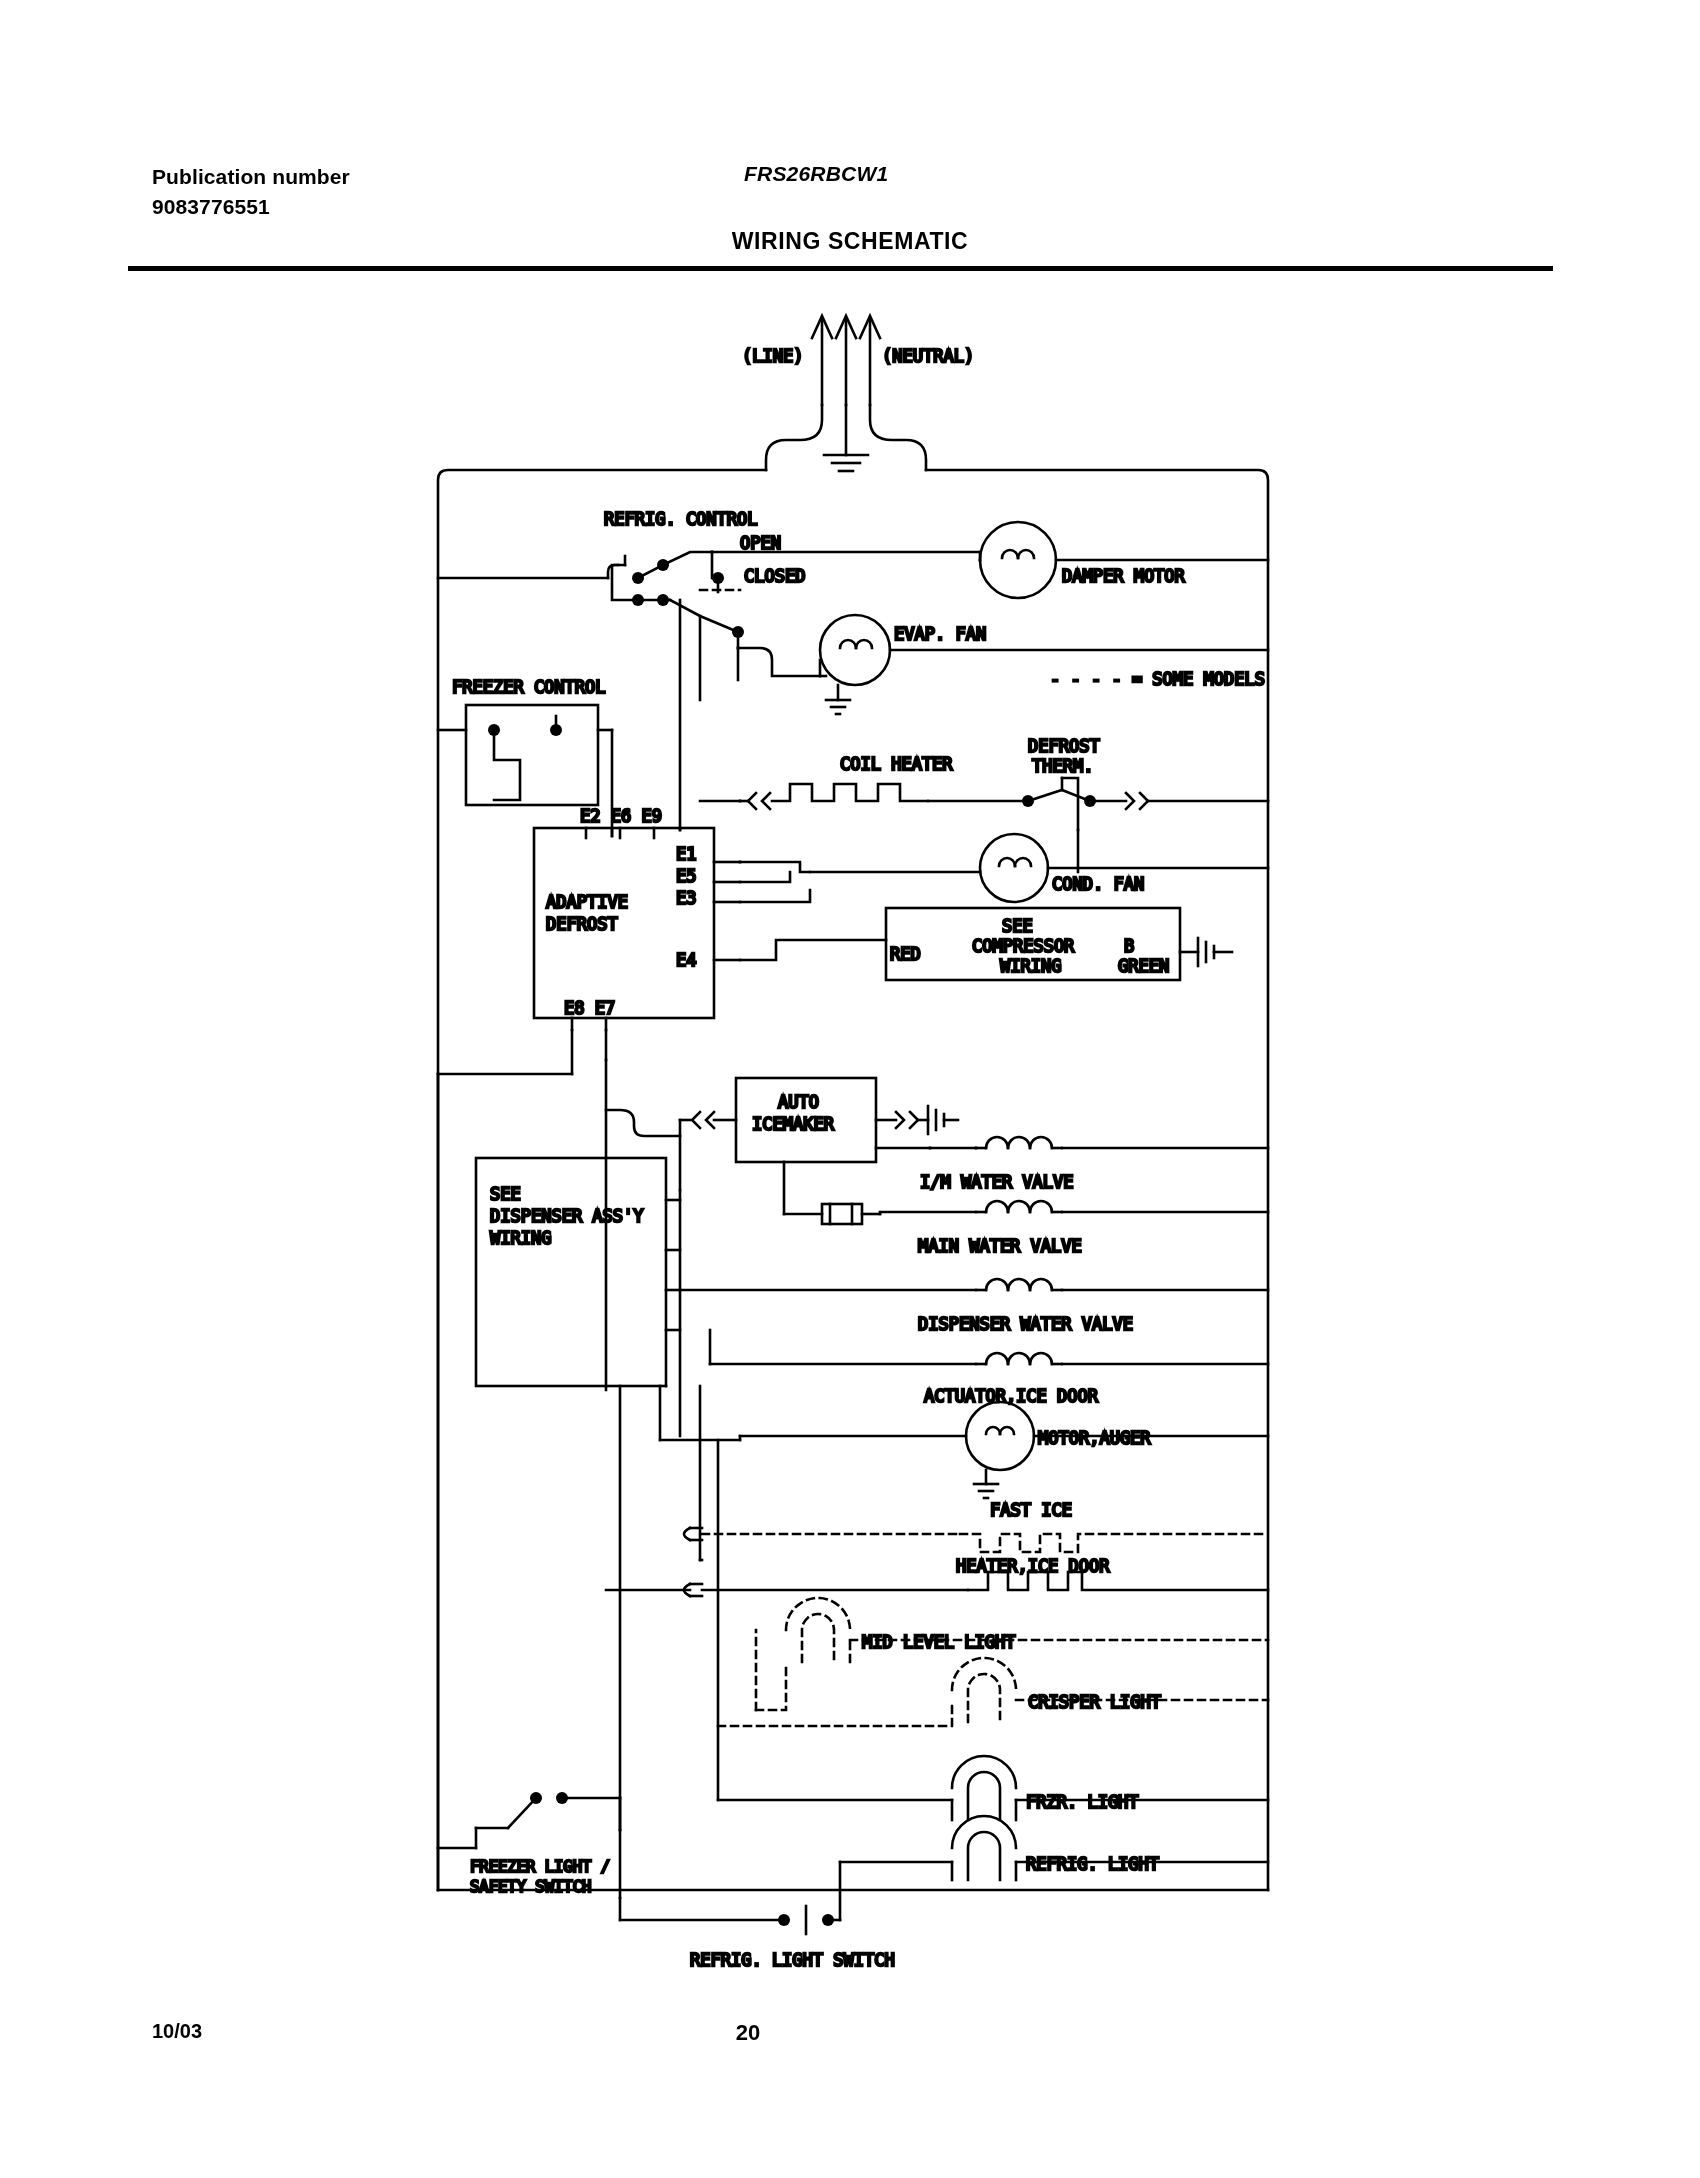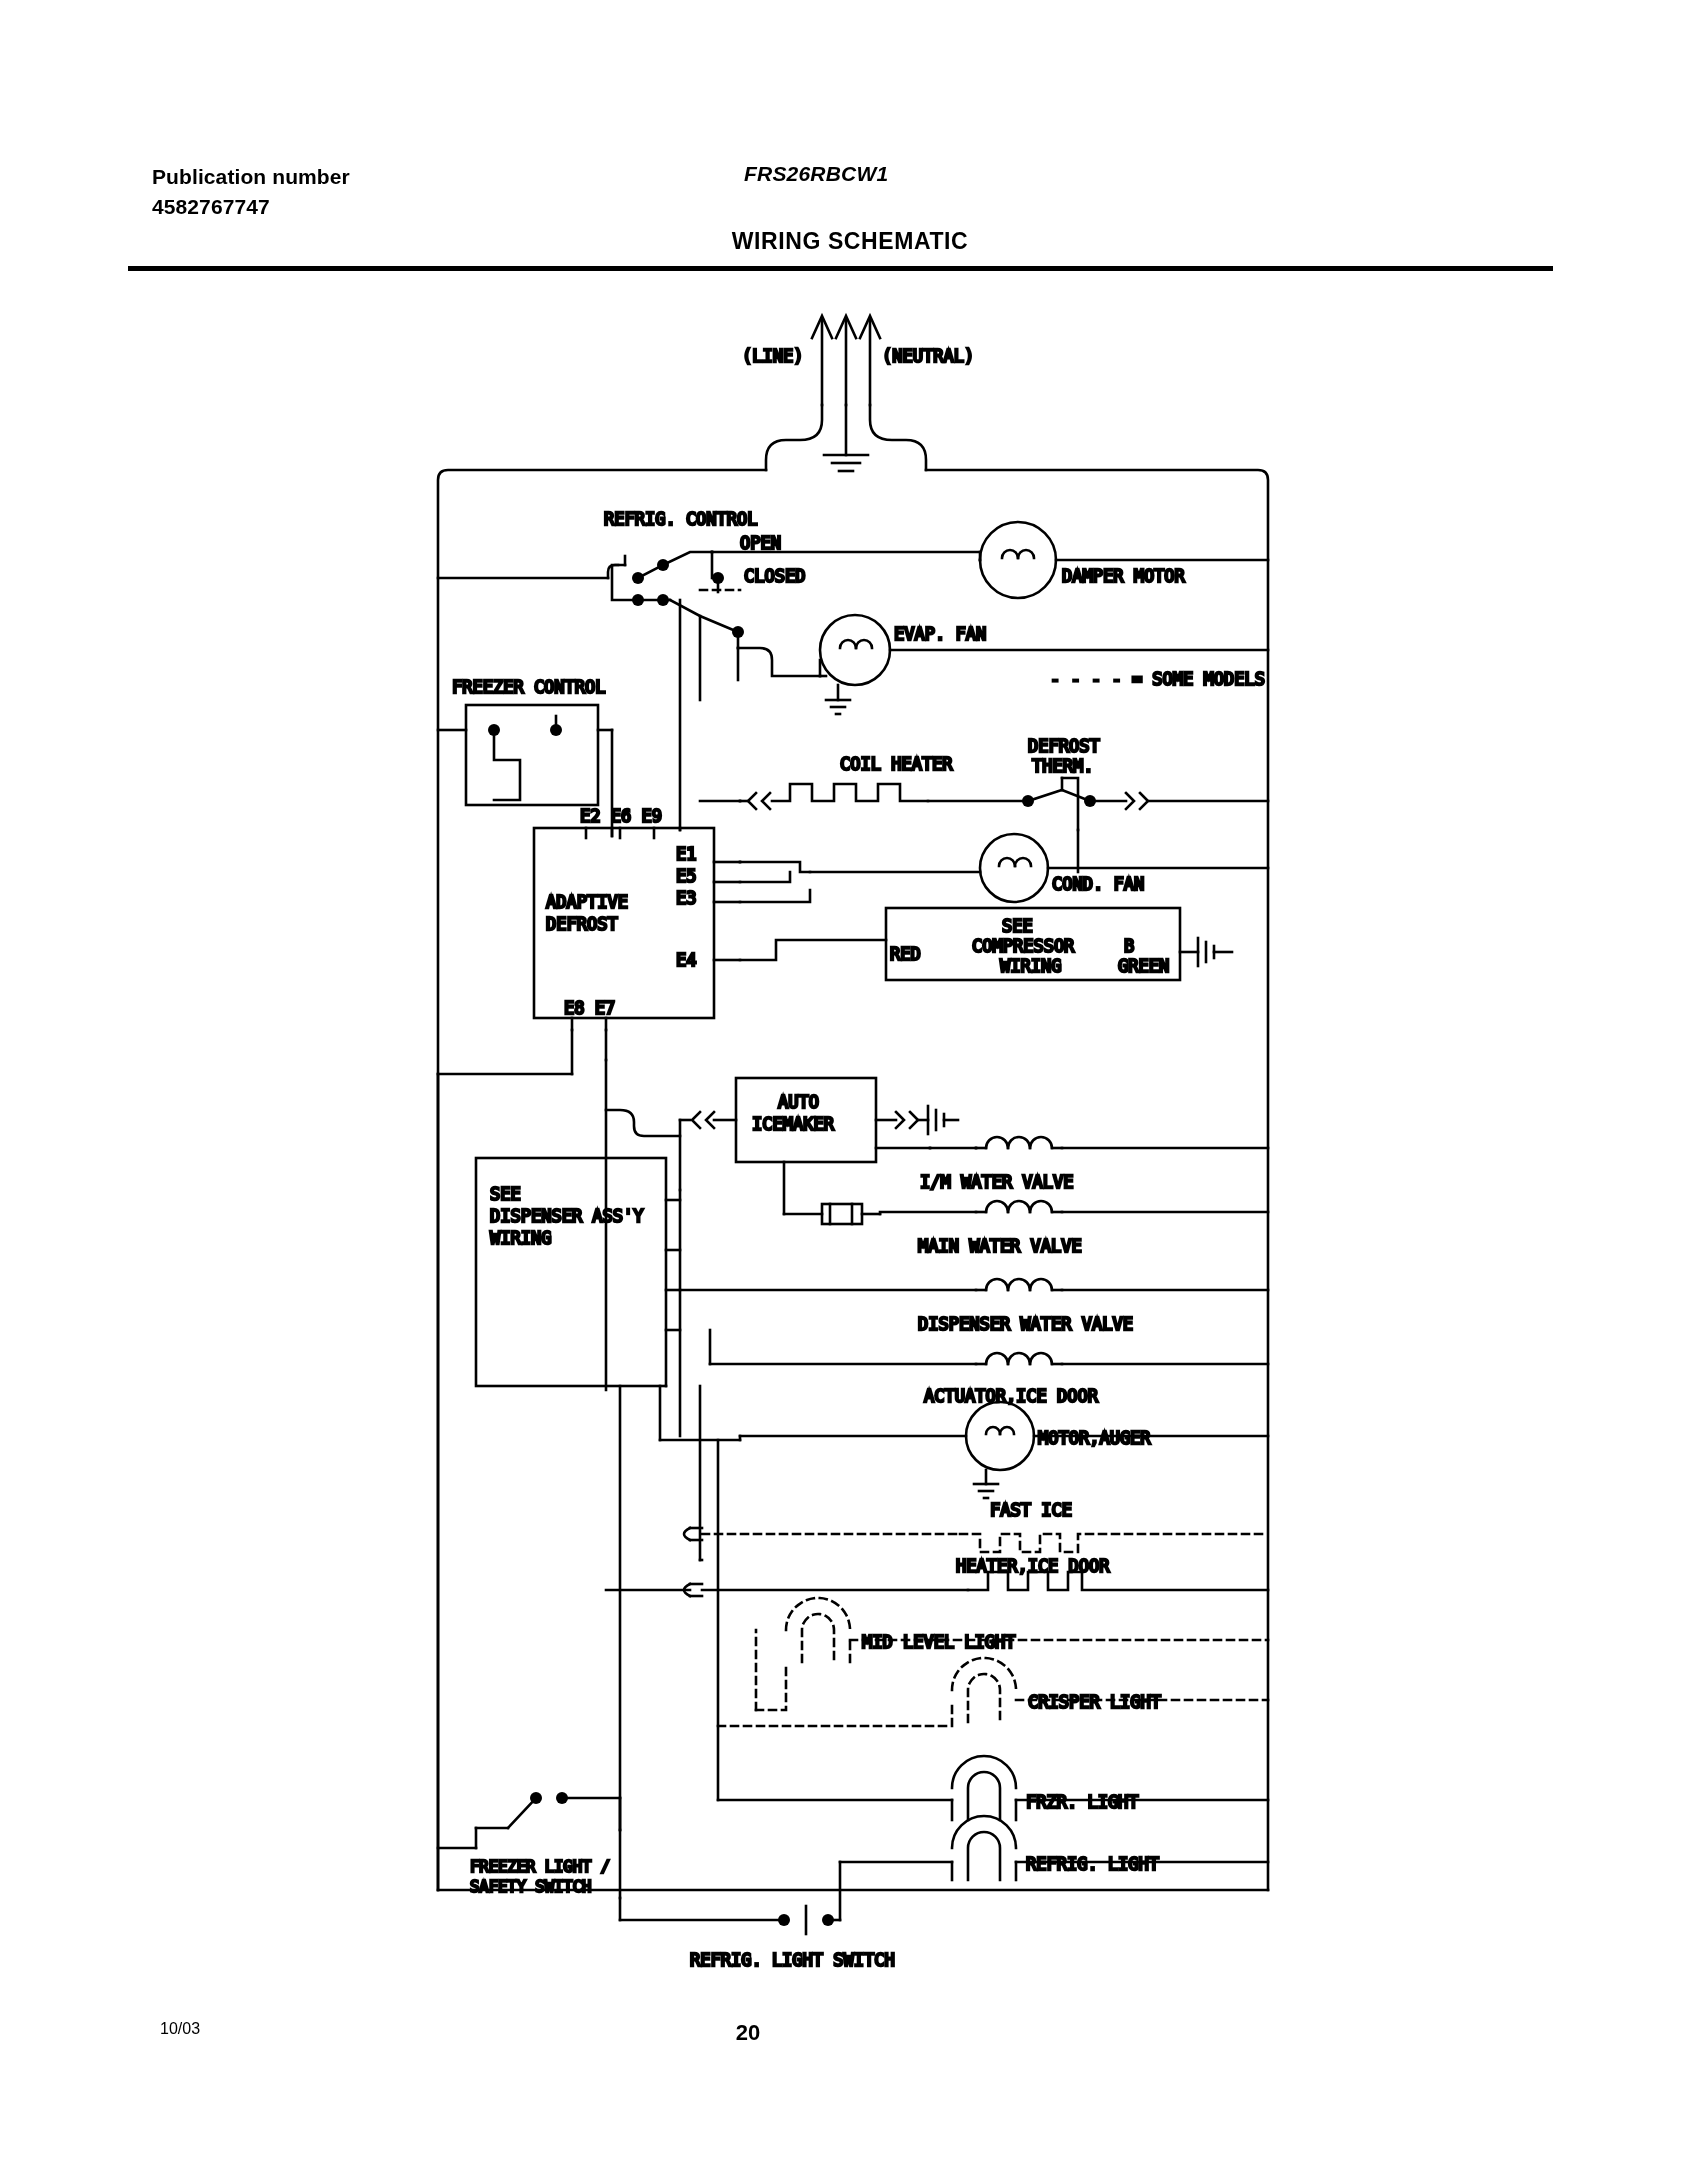--- a/index.html
+++ b/index.html
@@ -49,23 +49,23 @@
   #header-rule {
     position: absolute;
     left: 128px; top: 266px;
     width: 1425px; height: 5px;
     background: #000;
   }
 
   
   #footer-date {
     position: absolute;
-    left: 160px; top: 2020px;
-    font-size: 16px;
-    font-weight: normal;
+    left: 152px; top: 2020px;
+    font-size: 20px;
+    font-weight: bold;
   }
   #footer-page {
     position: absolute;
     left: 0; top: 2020px;
     width: 1496px;
     text-align: center;
     font-size: 22px;
     font-weight: bold;
   }
 
@@ -89,21 +89,21 @@
     font-size: 15.5px;
     fill: #000;
   }
 </style>
 </head>
 <body>
 
 <div id="page-header">
   <div id="pub-block">
     <div>Publication number</div>
-    <div>4582767747</div>
+    <div>9083776551</div>
   </div>
   <div id="model-number">FRS26RBCW1</div>
   <div id="schematic-title">WIRING SCHEMATIC</div>
   <div id="header-rule"></div>
 </div>
 
 <div id="schematic-canvas">
 <svg width="1700" height="2178" viewBox="0 0 1700 2178" xmlns="http://www.w3.org/2000/svg">
   <g fill="none" stroke="#000" stroke-width="2.6" stroke-linecap="square">
 

